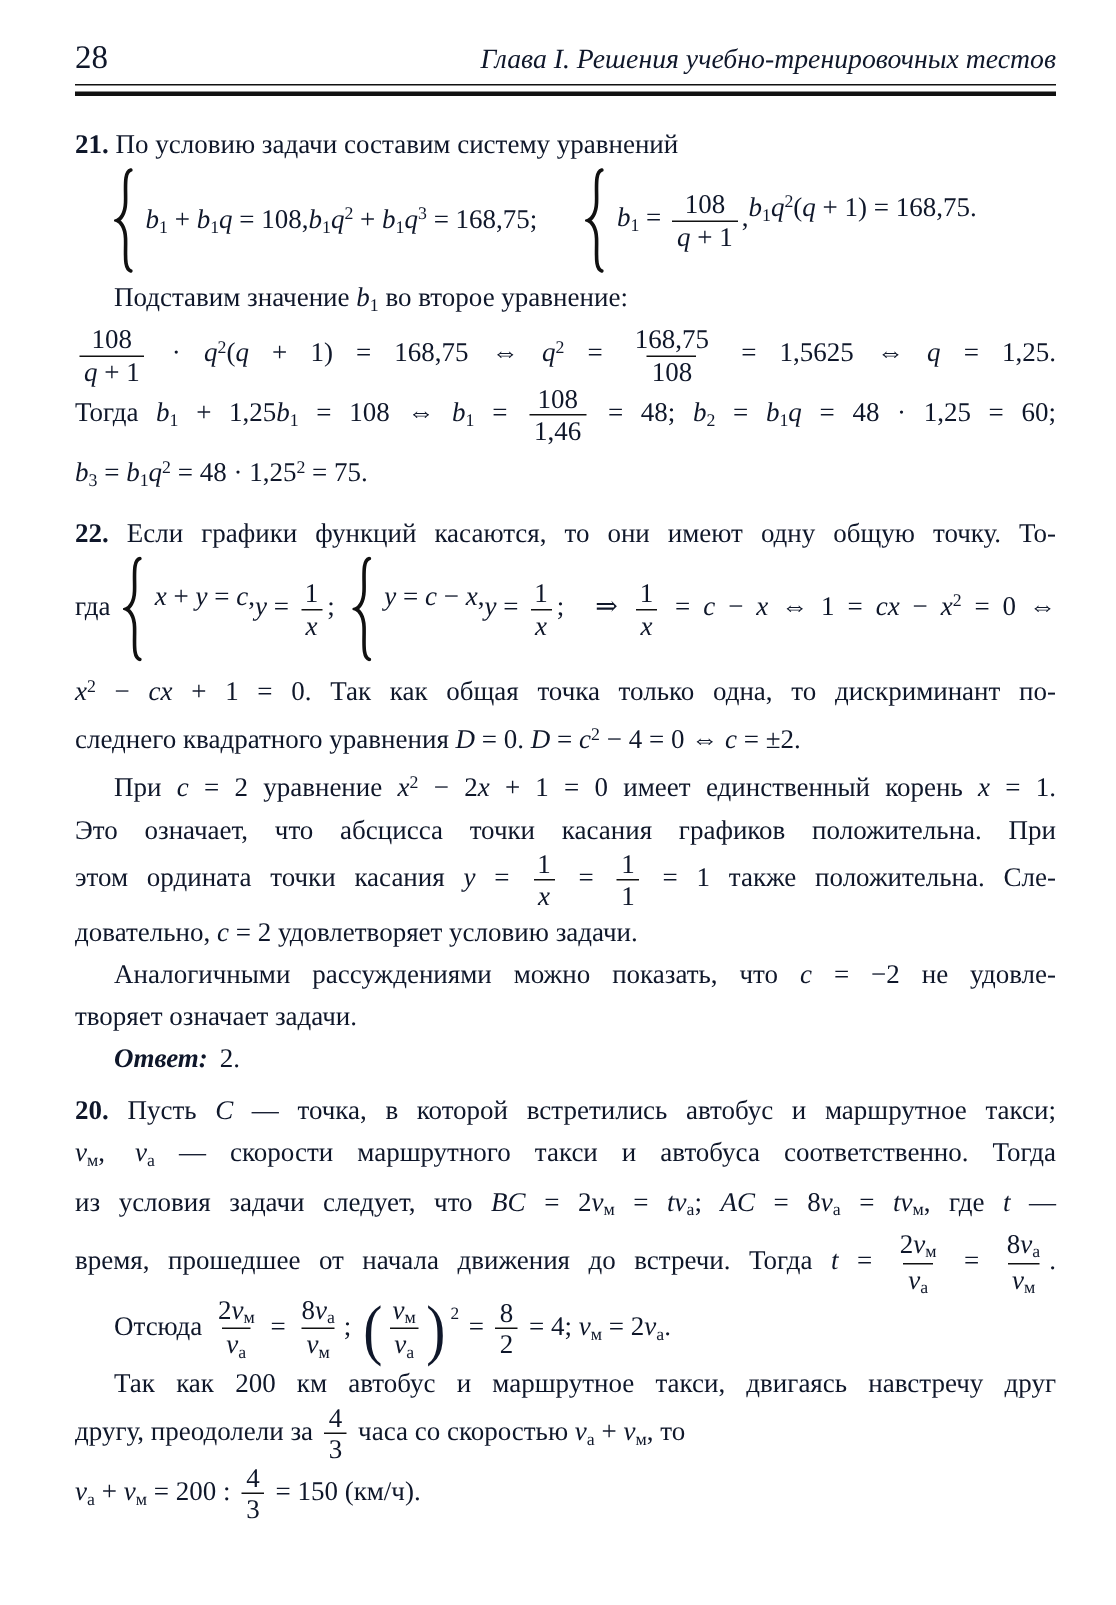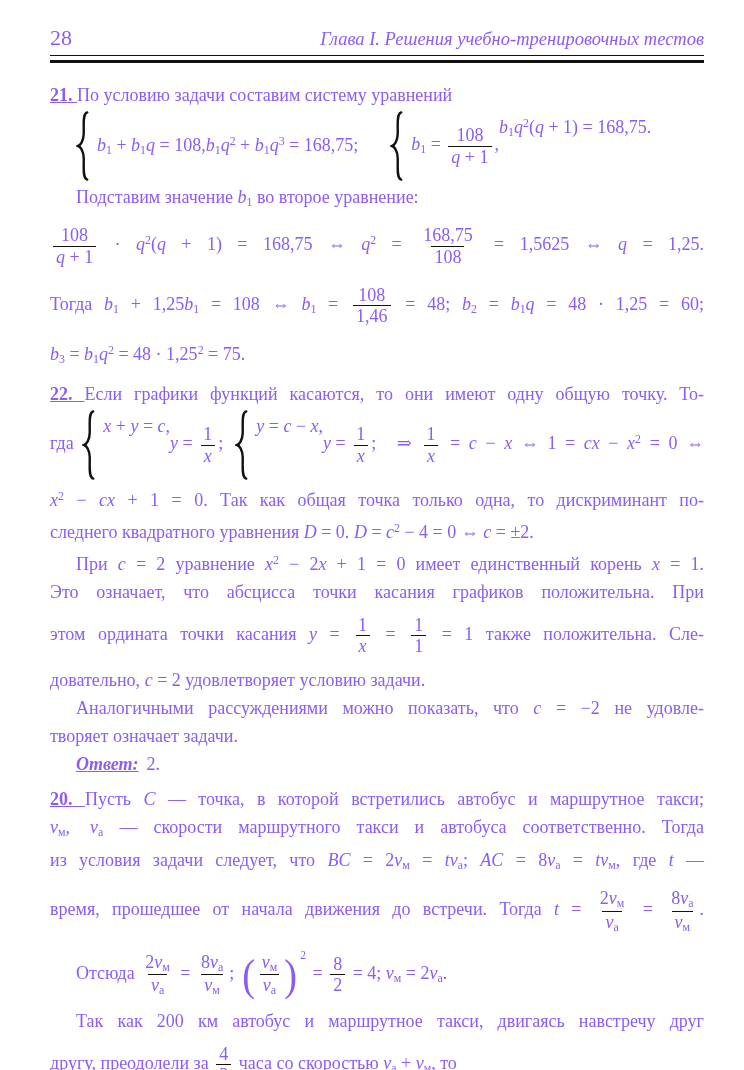--- a/index.html
+++ b/index.html
@@ -1,38 +1,38 @@
 <!DOCTYPE html>
 <html lang="ru"><head>
 <meta charset="utf-8">
 <style>
   html,body{margin:0;padding:0;background:#f4f4f2;}
   .page{
     position:relative;width:744px;height:1070px;background:#ffffff;
-    font-family:"Liberation Serif","DejaVu Serif",serif;color:#8b5cf6;
+    font-family:"Liberation Serif","DejaVu Serif",serif;color:#0f172a;
     box-sizing:border-box;padding:26px 40px 0 50px;overflow:hidden;
   }
   
   .hdr{display:flex;justify-content:space-between;align-items:baseline;}
   .pgnum{font-size:22px;line-height:24px;}
   .chap{font-size:18.5px;font-weight:normal;font-style:italic;line-height:24px;}
   .rule{margin-top:4px;height:4px;border-top:1.5px solid #111;border-bottom:3px solid #111;}
   
   .body{margin-top:18px;font-size:18px;line-height:28px;}
   .prob + .prob{margin-top:7px;}
   .line{min-height:28px;}
   .jf{text-align:justify;text-align-last:justify;}
   .ind{padding-left:26px;}
   .it{font-style:italic;}
-  .bd{font-weight:bold;text-decoration:underline;}
+  .bd{font-weight:bold;}
   .sb{font-size:66%;vertical-align:-0.28em;font-style:normal;}
   .su{font-size:66%;vertical-align:0.5em;font-style:normal;}
   
   .frac{display:inline-flex;flex-direction:column;align-items:center;
-        vertical-align:middle;line-height:1.02;margin:10px 3px;text-align:center;justify-content:space-between;}
+        vertical-align:middle;line-height:1.02;margin:0 3px;text-align:center;justify-content:space-between;}
   .fn{display:block;padding:0 3px 1px;}
   .fd{display:block;border-top:1.7px solid #111;padding:1px 3px 0;}
   
   .sys{display:inline-flex;align-items:center;vertical-align:middle;margin:2px 6px 2px 0;}
   .brace{align-self:stretch;display:flex;align-items:center;margin-right:7px;}
   .brace svg{height:100%;min-height:56px;width:14px;}
   .sysrows{display:inline-flex;align-items:flex-start;row-gap:3px;}
   .sysrow{display:block;line-height:1.3;}
   
   .bigp{display:inline-flex;align-items:center;vertical-align:middle;margin:0 2px;}

